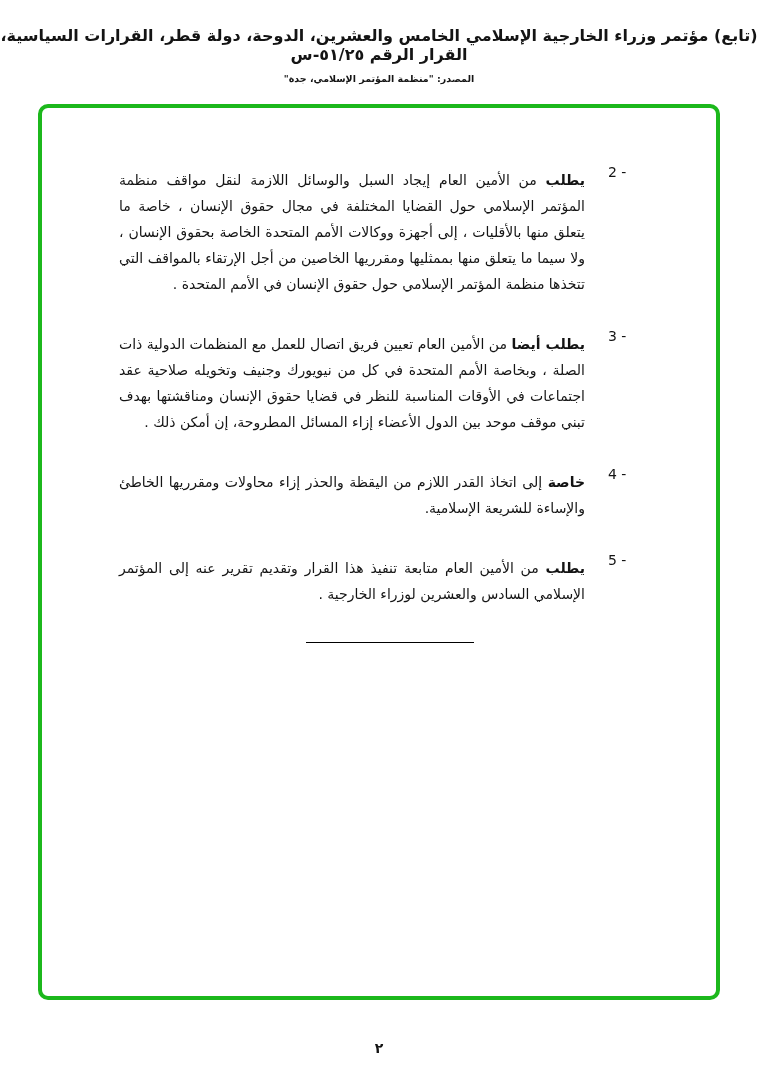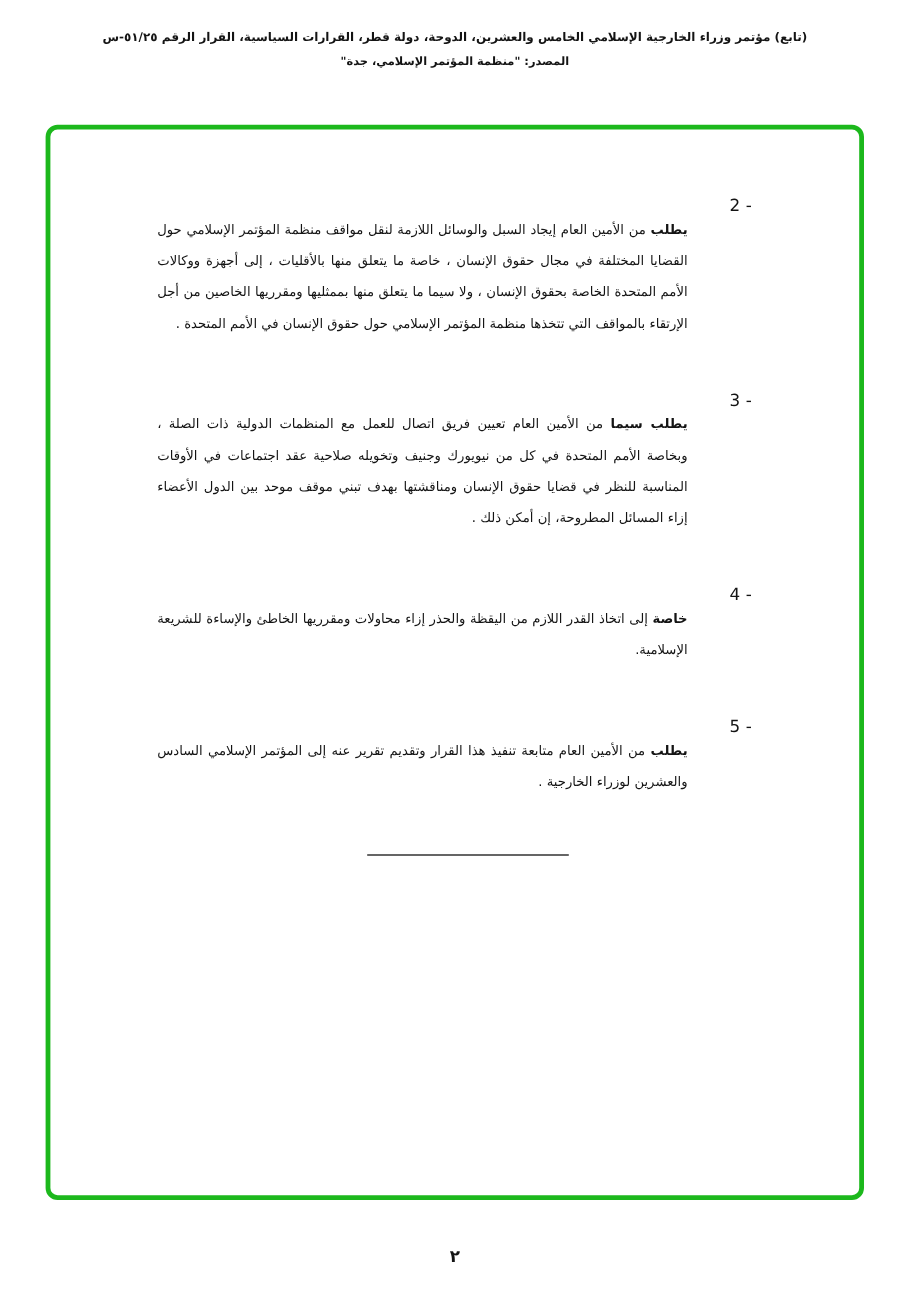--- a/index.html
+++ b/index.html
@@ -13,21 +13,21 @@
     position: relative;
     overflow: hidden;
   }
 
   .doc-header {
     direction: rtl;
     text-align: center;
     padding-top: 26px;
   }
   .doc-header .line1 {
-    font-size: 10px;
+    font-size: 16px;
     font-weight: bold;
     letter-spacing: 0;
   }
   .doc-header .line2 {
     font-size: 9.5px;
     font-weight: bold;
     margin-top: 9px;
   }
 
   .content-frame {
@@ -50,22 +50,22 @@
   .item-marker {
     flex: 0 0 34px;
     direction: ltr;
     text-align: left;
     font-size: 14px;
     padding-top: 2px;
     white-space: nowrap;
   }
   .item-para {
     flex: 1;
-    margin: 17px;
-    font-size: 11px;
+    margin: 5px;
+    font-size: 14px;
     line-height: 26px;
     text-align: justify;
   }
   .item-lead { font-weight: bold; }
 
   .section-divider {
     width: 168px;
     height: 0;
     border: 0;
     border-top: 1.5px solid #000;
@@ -93,21 +93,21 @@
 
 <main class="content-frame" style="border-color: rgb(28, 184, 28);">
 
   <div class="resolution-item">
     <span class="item-marker">2 -</span>
     <p class="item-para"><span class="item-lead">يطلب</span> <span>من الأمين العام إيجاد السبل والوسائل اللازمة لنقل مواقف منظمة المؤتمر الإسلامي حول القضايا المختلفة في مجال حقوق الإنسان ، خاصة ما يتعلق منها بالأقليات ، إلى أجهزة ووكالات الأمم المتحدة الخاصة بحقوق الإنسان ، ولا سيما ما يتعلق منها بممثليها ومقرريها الخاصين من أجل الإرتقاء بالمواقف التي تتخذها منظمة المؤتمر الإسلامي حول حقوق الإنسان في الأمم المتحدة .</span></p>
   </div>
 
   <div class="resolution-item">
     <span class="item-marker">3 -</span>
-    <p class="item-para"><span class="item-lead">يطلب سيما</span> <span>من الأمين العام تعيين فريق اتصال للعمل مع المنظمات الدولية ذات الصلة ، وبخاصة الأمم المتحدة في كل من نيويورك وجنيف وتخويله صلاحية عقد اجتماعات في الأوقات المناسبة للنظر في قضايا حقوق الإنسان ومناقشتها بهدف تبني موقف موحد بين الدول الأعضاء إزاء المسائل المطروحة، إن أمكن ذلك .</span></p>
+    <p class="item-para"><span class="item-lead">يطلب أيضا</span> <span>من الأمين العام تعيين فريق اتصال للعمل مع المنظمات الدولية ذات الصلة ، وبخاصة الأمم المتحدة في كل من نيويورك وجنيف وتخويله صلاحية عقد اجتماعات في الأوقات المناسبة للنظر في قضايا حقوق الإنسان ومناقشتها بهدف تبني موقف موحد بين الدول الأعضاء إزاء المسائل المطروحة، إن أمكن ذلك .</span></p>
   </div>
 
   <div class="resolution-item">
     <span class="item-marker">4 -</span>
     <p class="item-para"><span class="item-lead">خاصة</span> <span>إلى اتخاذ القدر اللازم من اليقظة والحذر إزاء محاولات ومقرريها الخاطئ والإساءة للشريعة الإسلامية.</span></p>
   </div>
 
   <div class="resolution-item">
     <span class="item-marker">5 -</span>
     <p class="item-para"><span class="item-lead">يطلب</span> <span>من الأمين العام متابعة تنفيذ هذا القرار وتقديم تقرير عنه إلى المؤتمر الإسلامي السادس والعشرين لوزراء الخارجية .</span></p>

